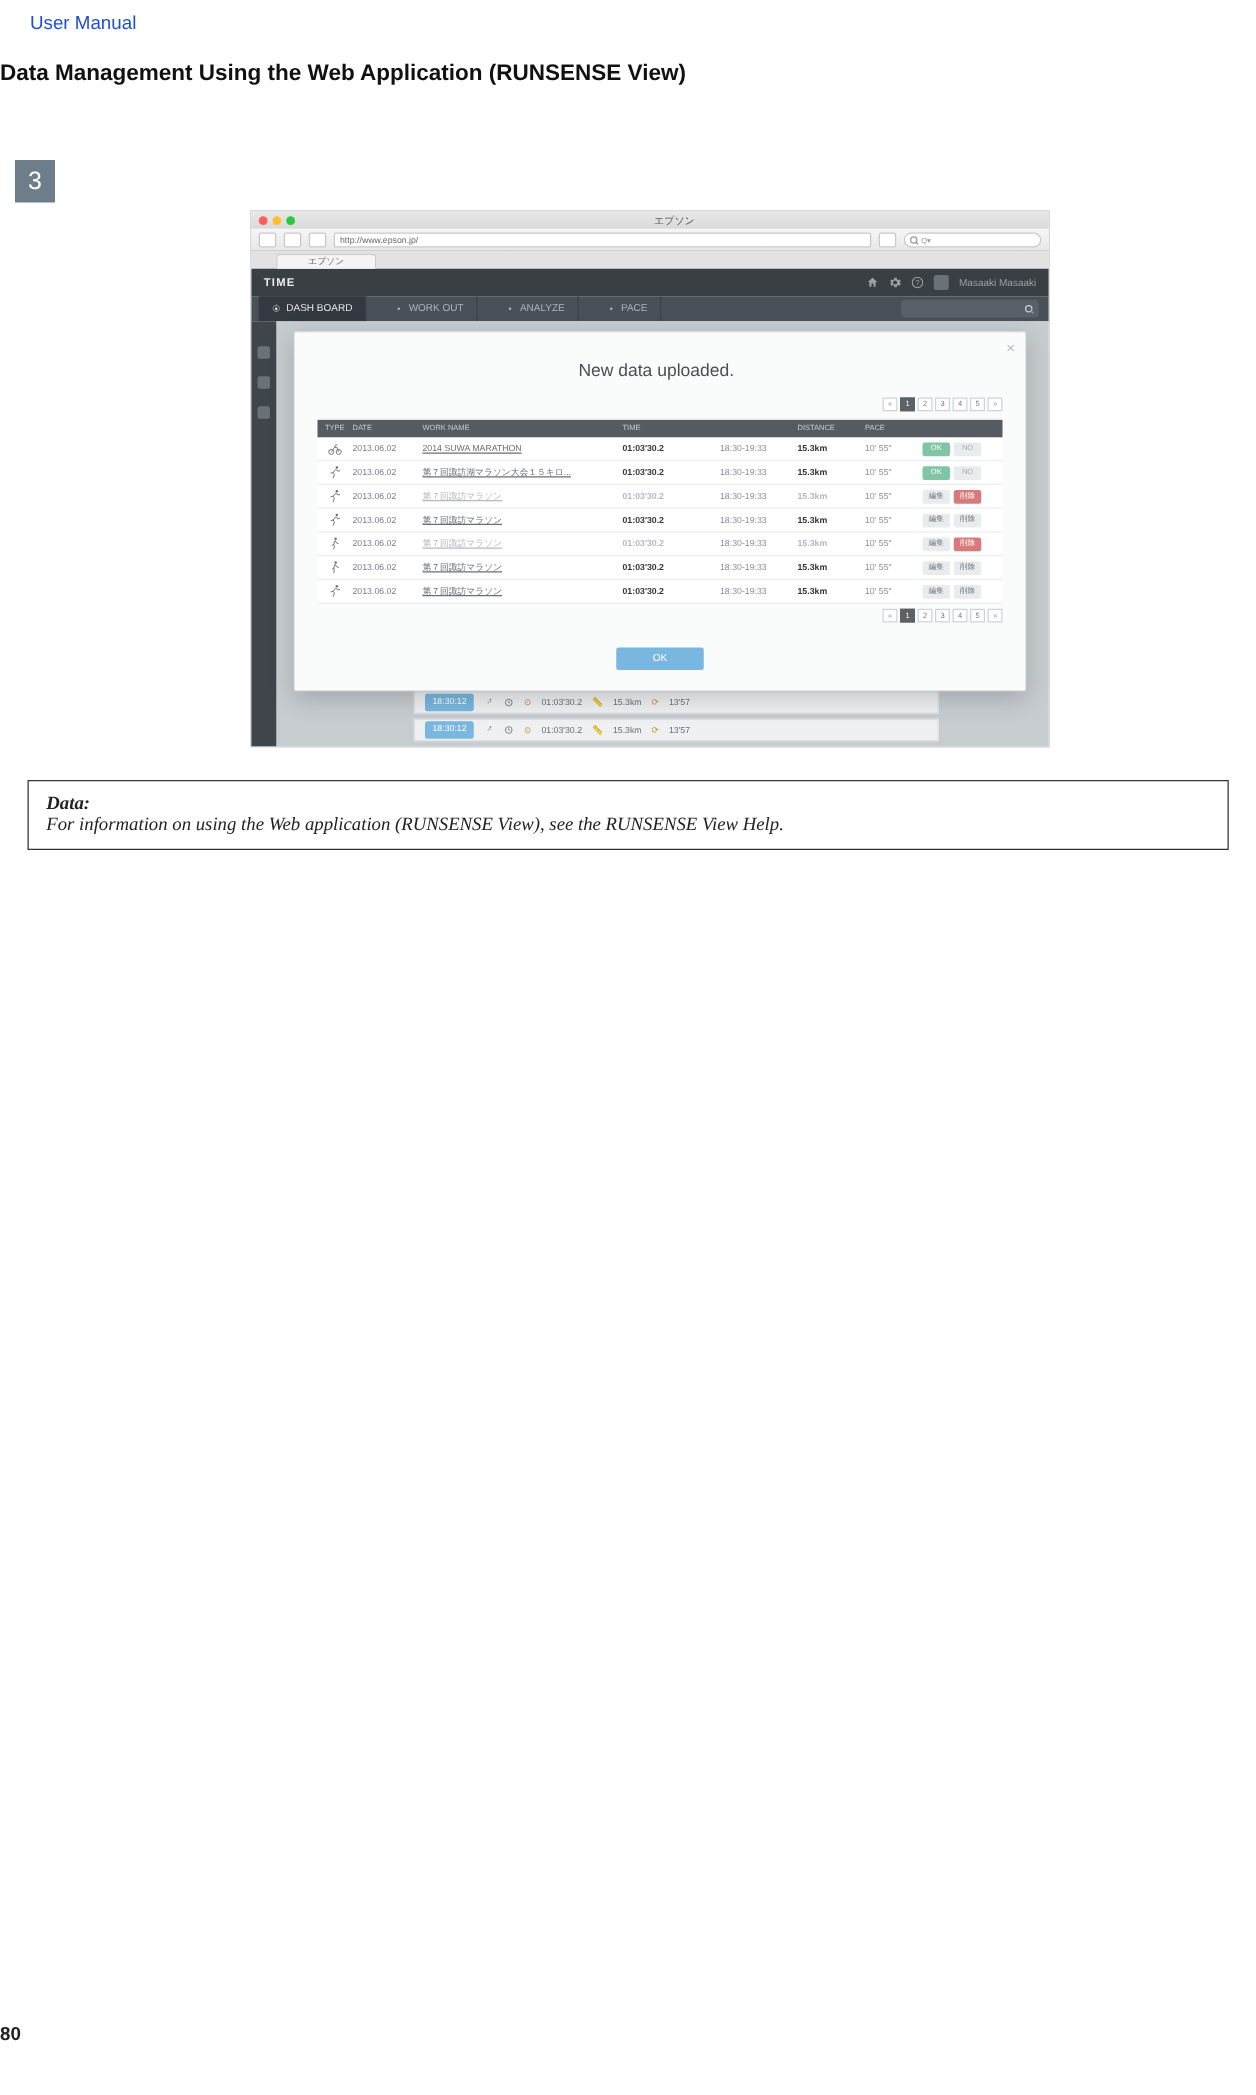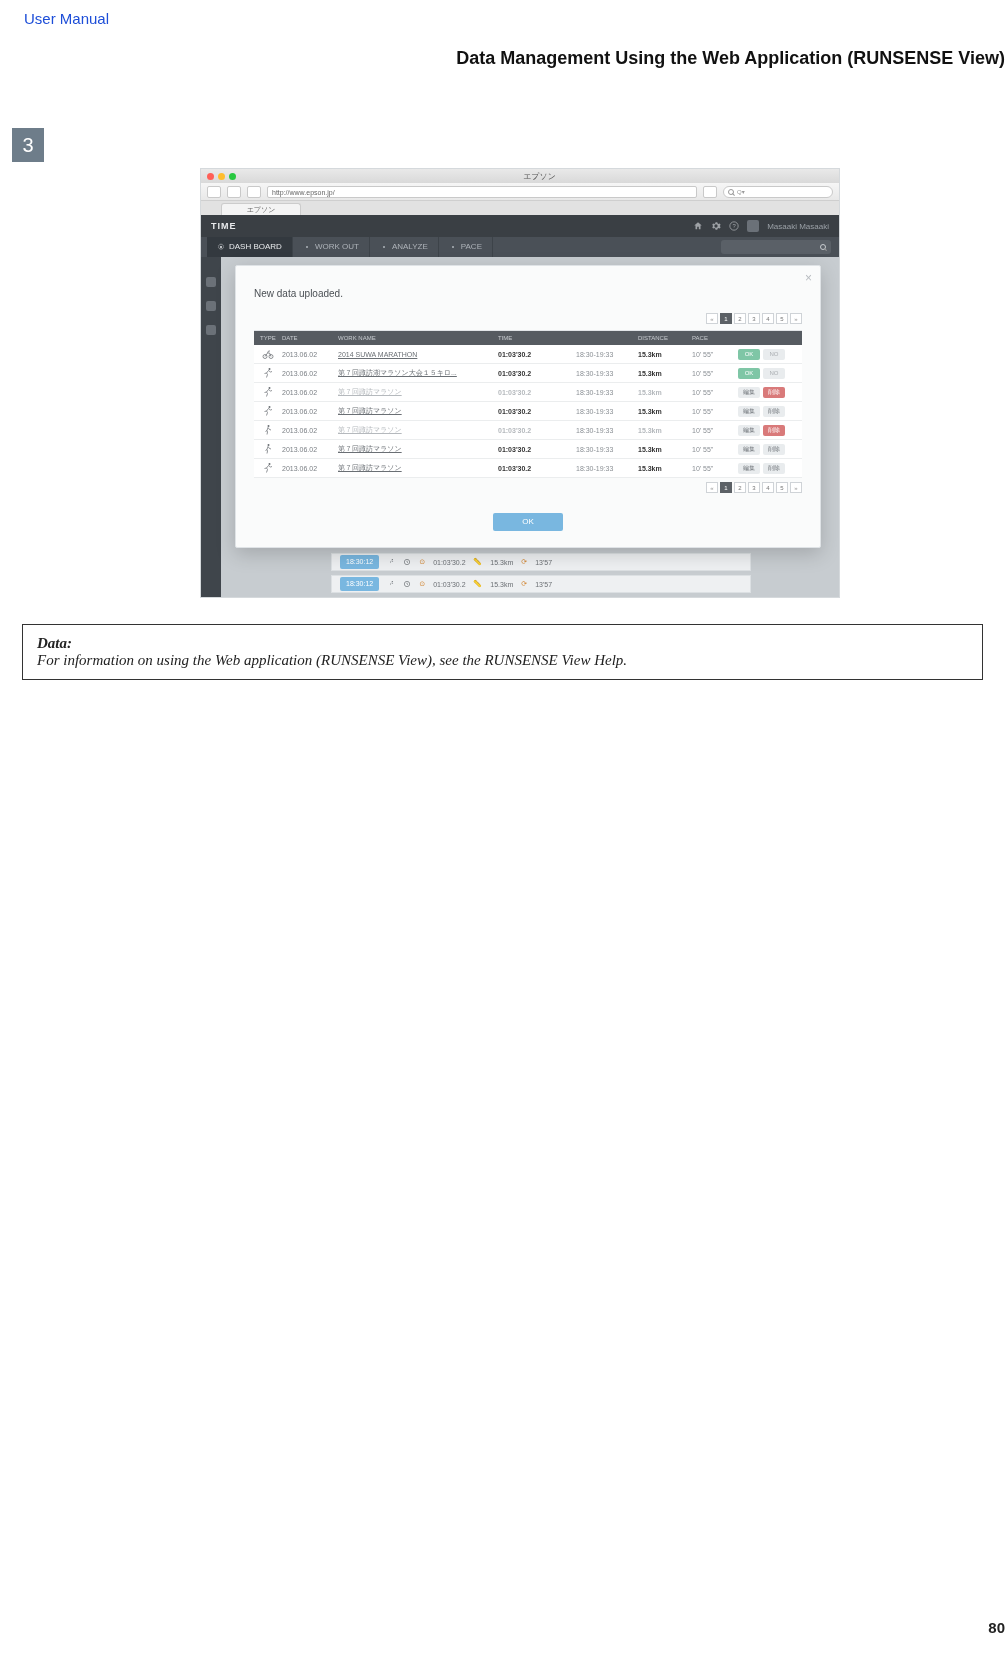--- a/index.html
+++ b/index.html
@@ -1,20 +1,20 @@
 <!DOCTYPE html>
 <html><head>
 <meta charset="utf-8">
 <style>
   * { box-sizing: border-box; margin: 0; padding: 0; }
   html, body { width: 1005px; height: 1676px; background: #fff; font-family: "Helvetica Neue", Arial, sans-serif; color: #222; }
   .page { position: relative; width: 1005px; height: 1676px; }
 
   .running-head { position: absolute; top: 10px; left: 24px; font-size: 15px; color: #1d4ed8; }
-  .section-title { position: absolute; top: 48px; left: 0; width: 1005px; text-align: right; font-weight: 700; font-size: 18px; color: #111; }
+  .section-title { position: absolute; top: 48px; left: 0; width: 1005px; text-align: left; font-weight: 700; font-size: 18px; color: #111; }
 
   .step-row { position: absolute; top: 128px; left: 12px; display: flex; align-items: center; gap: 18px; }
   .step-badge { width: 32px; height: 34px; background: #6e7d8a; color: #fff; display: flex; align-items: center; justify-content: center; font-size: 20px; font-weight: 400; }
   .step-text { font-size: 22px; color: #222; font-family: Georgia, 'Times New Roman', serif; }
 
   
   .shot { position: absolute; top: 168px; left: 200px; width: 640px; height: 430px; background: #eaedef; border: 1px solid #d5d9dc; overflow: hidden; font-size: 8px; color: #555; }
 
   .mac-bar { height: 14px; background: linear-gradient(#e9e9e9,#d9d9d9); display: flex; align-items: center; padding-left: 6px; gap: 4px; }
   .traffic { width: 7px; height: 7px; border-radius: 50%; }
@@ -31,37 +31,37 @@
   .tab-strip { height: 14px; background: #e2e2e2; display:flex; align-items:flex-end; padding-left: 20px; }
   .br-tab { width: 80px; height: 12px; background: #f4f4f4; border: 1px solid #ccc; border-bottom: none; border-radius: 3px 3px 0 0; font-size: 7px; text-align:center; line-height:12px; color:#666; }
 
   .site-header { height: 22px; background: #3a3f44; color: #c9ccd0; display:flex; align-items:center; justify-content: space-between; padding: 0 10px; }
   .brand { font-size: 9px; font-weight: 700; letter-spacing: 1px; color: #e8eaec; }
   .user-area { display:flex; align-items:center; gap:8px; font-size: 8px; color:#9aa0a6; }
   .hicon { width:10px; height:10px; opacity:.7; }
   .hicon svg { width:100%; height:100%; display:block; }
   .avatar { width:12px; height:12px; background:#6b7178; border-radius:2px; }
 
-  .site-nav { height: 20px; background: #4a5057; display:flex; align-items:center; padding-left: 6px; gap: 0; }
+  .site-nav { height: 20px; background: #4a5057; display:flex; align-items:center; padding-left: 6px; gap: 12px; }
   .nav-tab { padding: 0 10px; height:20px; line-height:20px; font-size:8px; color:#aeb3b9; border-right:1px solid #3d4349; display:flex; align-items:center; gap:4px; }
   .nav-tab.sel { background:#33393f; color:#e8eaec; }
   .gear { width:8px; height:8px; }
   .gear svg { width:100%; height:100%; display:block; }
   .nav-search { margin-left:auto; margin-right:8px; width:110px; height:14px; background:#5a6067; border-radius:3px; display:flex; align-items:center; justify-content:flex-end; padding:0 5px; }
 
   .content-bg { position: relative; height: calc(430px - 14px - 18px - 14px - 22px - 20px); background: #c7ccd0; }
 
   
   .left-rail { position:absolute; left:0; top:0; width:20px; height:100%; background:#3f454b; display:flex; flex-direction:column; align-items:center; padding-top:20px; gap:14px; }
   .rail-ic { width:10px; height:10px; background:#6b7178; border-radius:2px; }
 
   
   .modal { position:absolute; left:34px; right:18px; top:8px; background:#fafbfb; border:1px solid #dfe3e6; box-shadow: 0 6px 20px rgba(0,0,0,.18); border-radius:2px; padding-bottom: 16px; }
   .close-x { position:absolute; top:6px; right:8px; color:#b8bcc0; font-size:12px; line-height:1; }
-  .modal-title { padding: 22px 24px 10px 18px; font-size: 10px; color:#4a4f54; }
+  .modal-title { padding: 22px 24px 10px 18px; font-size: 14px; color:#4a4f54;text-align:center; }
 
   .pager { display:flex; justify-content:flex-end; padding: 4px 18px 6px 18px; gap:2px; }
   .pg { width:12px; height:11px; border:1px solid #cfd3d7; background:#fff; font-size:6px; text-align:center; line-height:11px; color:#777; }
   .pg.cur { background:#5c6166; color:#fff; border-color:#5c6166; }
   .pg.arr { color:#999; }
 
   .tbl { margin: 0 18px; border-top:1px solid #e2e5e8; }
   .thead { display:flex; align-items:center; height:14px; background:#565b61; color:#c8ccd0; font-size:6px; padding: 0 6px; gap:6px; }
   .th-type{width:16px;} .th-date{width:50px;} .th-name{flex:1;} .th-time{width:72px;} .th-clock{width:56px;} .th-dist{width:48px;} .th-pace{width:40px;} .th-btns{width:58px;}
 
@@ -99,21 +99,21 @@
   .chip-time { background:#79b7e0; color:#fff; padding:0 6px; height:14px; line-height:14px; border-radius:2px; }
   .mini-ic { width:8px; height:8px; }
   .mini-ic svg { width:100%; height:100%; display:block; }
   .orange { color:#d38a3a; }
 
   
   .note-box { position:absolute; top: 624px; left: 22px; right: 22px; border: 1px solid #333; padding: 10px 14px; }
   .note-label { font-style: italic; font-weight: 700; font-size: 15px; font-family: Georgia, 'Times New Roman', serif; }
   .note-text { font-style: italic; font-size: 15px; font-family: Georgia, 'Times New Roman', serif; }
 
-  .page-num { position:absolute; bottom: 40px; left:0; width:1005px; text-align:right; font-weight:700; font-size:15px; }
+  .page-num { position:absolute; bottom: 40px; left:0; width:1005px; text-align:left; font-weight:700; font-size:15px; }
 </style>
 </head>
 <body>
 
 <div class="page">
   <div class="running-head">User Manual</div>
   <div class="section-title">Data Management Using the Web Application (RUNSENSE View)</div>
 
   <div class="step-row">
     <div class="step-badge">3</div>

